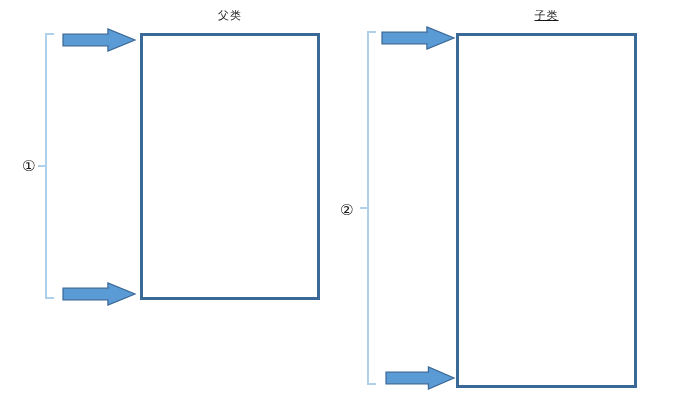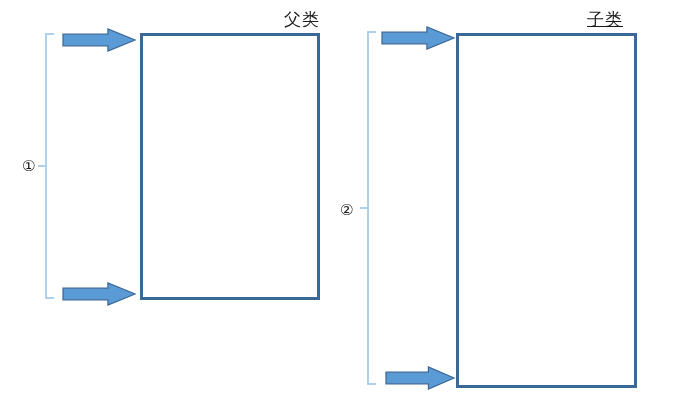--- a/index.html
+++ b/index.html
@@ -23,24 +23,24 @@
     position: absolute;
     background: #ffffff;
     border: 3px solid #3A6897;
     box-sizing: border-box;
   }
 
   
   .box-caption {
     position: absolute;
     font-family: "Liberation Serif", serif;
-    font-size: 17px;
+    font-size: 11px;
     color: #1a1a1a;
     white-space: nowrap;
-    text-align: right;
+    text-align: center;
     letter-spacing: 1px;
   }
 
   
   .block-arrow {
     position: absolute;
   }
   .block-arrow svg {
     display: block;
     width: 100%;
@@ -116,15 +116,15 @@
   <div class="block-arrow" id="arrow-3" style="left: 385px; top: 366px; width: 70px; height: 24px;">
       <svg viewBox="0 0 70 24" preserveAspectRatio="none">
         <polygon points="1.0,6.2 43.4,6.2 43.4,1.0 69.0,12.0 43.4,23.0 43.4,17.8 1.0,17.8" fill="#5B9BD5" stroke="#3A6897" stroke-width="1.2" stroke-linejoin="miter"></polygon>
       </svg>
     </div>
 
   <div class="class-box" id="box-0" style="left: 140px; top: 33px; width: 180px; height: 267px; border-color: rgb(58, 104, 151);"></div>
   <div class="box-caption" id="caption-0" style="left: 140px; width: 180px; top: 8px; color: rgb(26, 26, 26);">父类</div>
 
   <div class="class-box" id="box-1" style="left: 456px; top: 33px; width: 181px; height: 355px; border-color: rgb(58, 104, 151);"></div>
-  <div class="box-caption" id="caption-1" style="left: 442px; width: 181px; top: 8px; color: rgb(26, 26, 26); text-decoration: underline;">子类</div>
+  <div class="box-caption" id="caption-1" style="left: 456px; width: 181px; top: 8px; color: rgb(26, 26, 26); text-decoration: underline;">子类</div>
 
 </div>
 
 </body></html>

